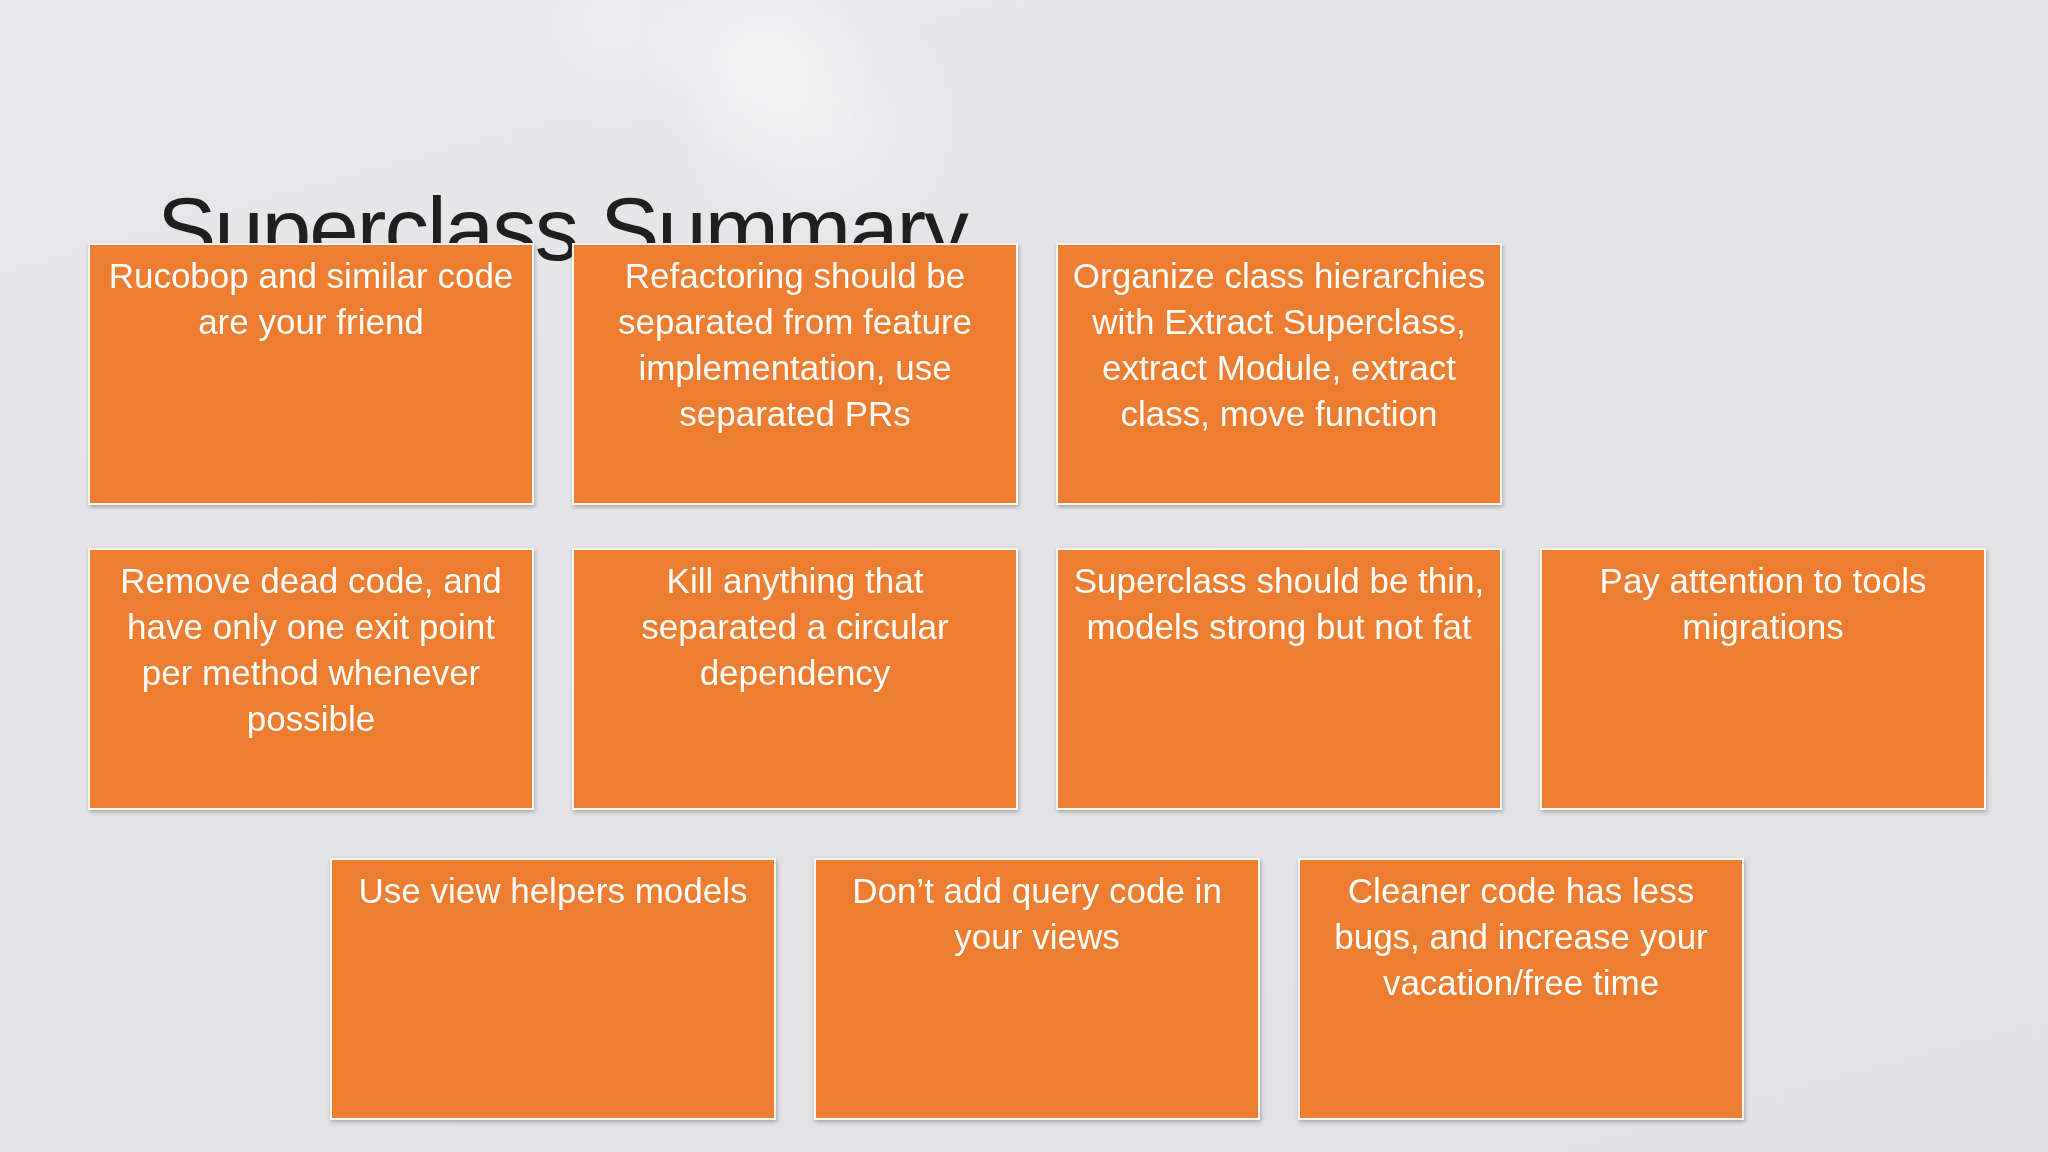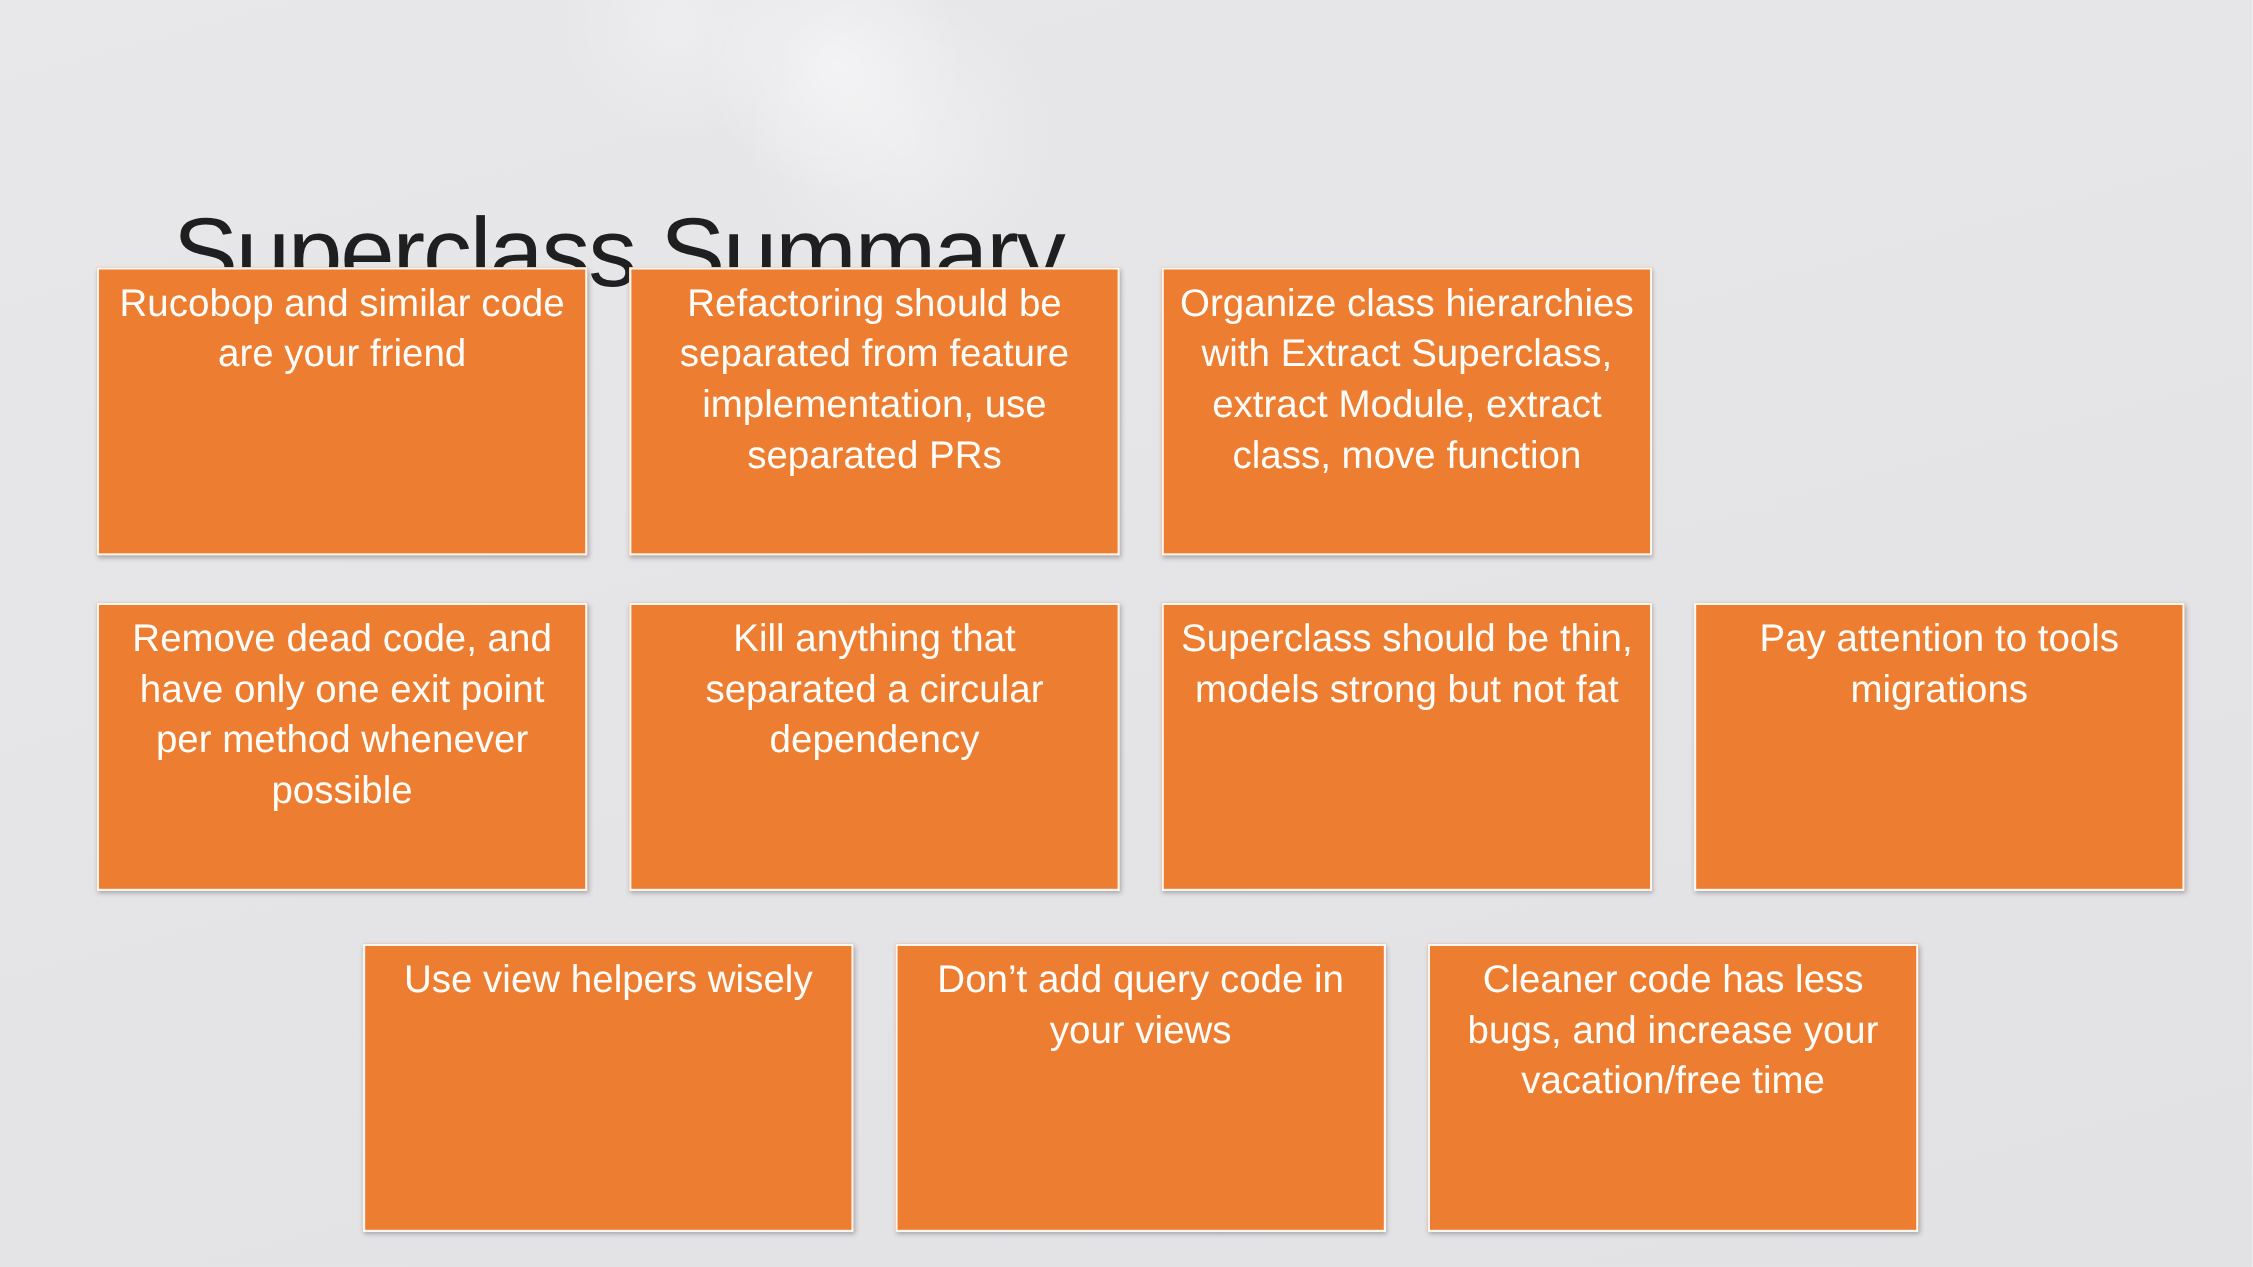--- a/index.html
+++ b/index.html
@@ -88,21 +88,21 @@
     <div class="summary-box">
       <span class="box-text">Superclass should be thin, models strong but not fat</span>
     </div>
     <div class="summary-box">
       <span class="box-text">Pay attention to tools migrations</span>
     </div>
   </div>
 
   <div class="box-row row-2">
     <div class="summary-box">
-      <span class="box-text">Use view helpers wisely</span>
+      <span class="box-text">Use view helpers models</span>
     </div>
     <div class="summary-box">
       <span class="box-text">Don’t add query code in your views</span>
     </div>
     <div class="summary-box">
       <span class="box-text">Cleaner code has less bugs, and increase your vacation/free time</span>
     </div>
   </div>
 
 </div>

